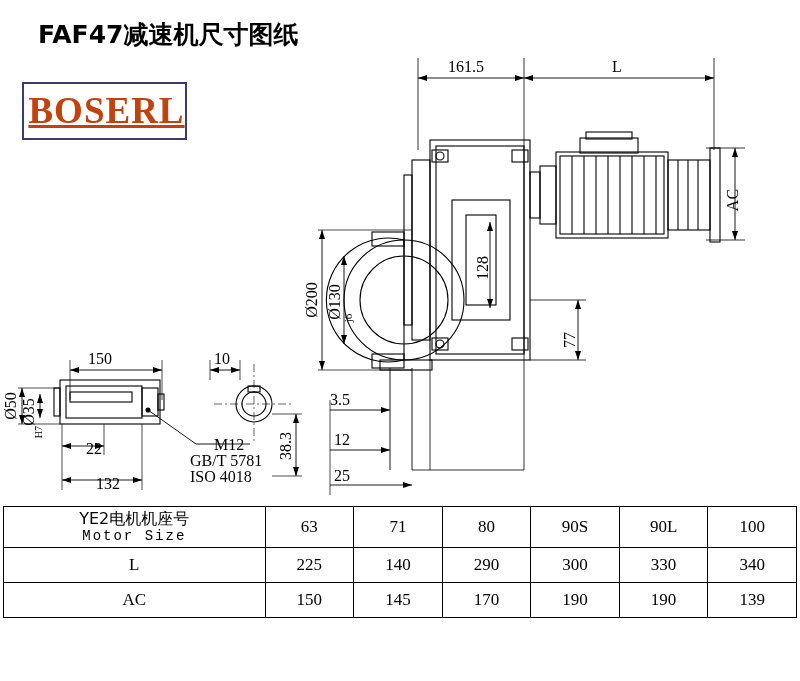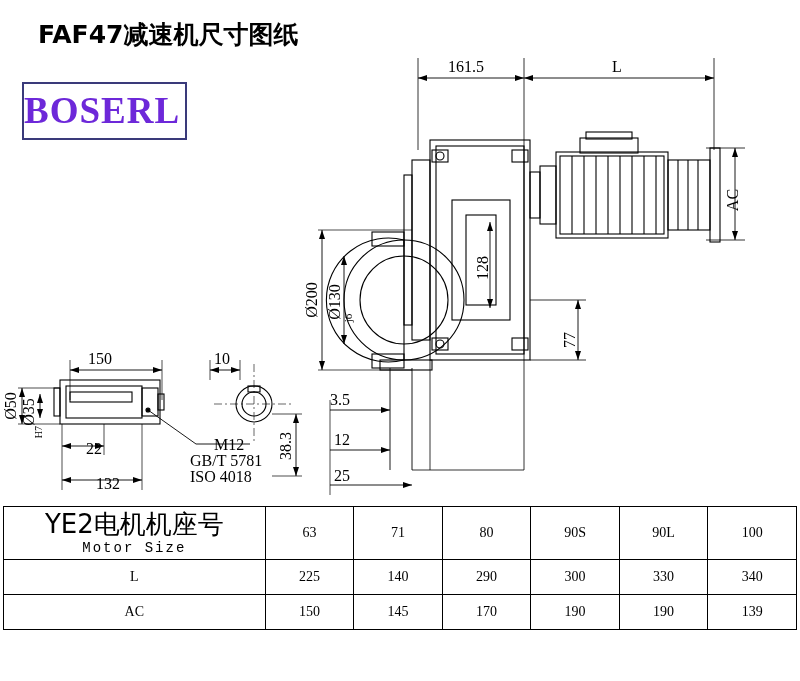--- a/index.html
+++ b/index.html
@@ -41,66 +41,67 @@
     border: 2px solid #3a3a7a;
     box-sizing: border-box;
   }
   .logo-text {
     position: absolute;
     left: 0;
     top: 0;
     width: 165px;
     height: 54px;
     line-height: 54px;
-    text-align: left;
+    text-align: center;
     font-family: "Liberation Serif", serif;
     font-weight: bold;
     font-style: normal;
     font-size: 37px;
-    color: #6d28d9;
+    color: #c2410c;
     letter-spacing: 1px;
+    text-decoration: underline;
   }
   svg.drawing {
     position: absolute;
     left: 0;
     top: 0;
     width: 800px;
     height: 681px;
   }
   
   table.spec {
     position: absolute;
     left: 3px;
     top: 506px;
     width: 794px;
     border-collapse: collapse;
     font-family: "Liberation Serif", serif;
   }
   table.spec td {
     border: 1px solid #000;
     text-align: center;
-    font-size: 14px;
+    font-size: 17px;
     padding: 2px 0;
     height: 30px;
   }
   table.spec td.head-cell {
     width: 262px;
     font-size: 22px;
     line-height: 1.15;
     padding: 3px 0;
   }
   table.spec td.val {
     width: 88px;
   }
   .cn {
     font-family: "DejaVu Sans", "Liberation Sans", sans-serif;
   }
   .head-cn {
     font-family: "DejaVu Sans", sans-serif;
-    font-size: 26px;
+    font-size: 16px;
     display: block;
   }
   .head-en {
     font-family: "Liberation Mono", monospace;
     font-size: 14px;
     display: block;
     letter-spacing: 2px;
   }
   .rowlabel {
     font-family: "Liberation Serif", serif;

